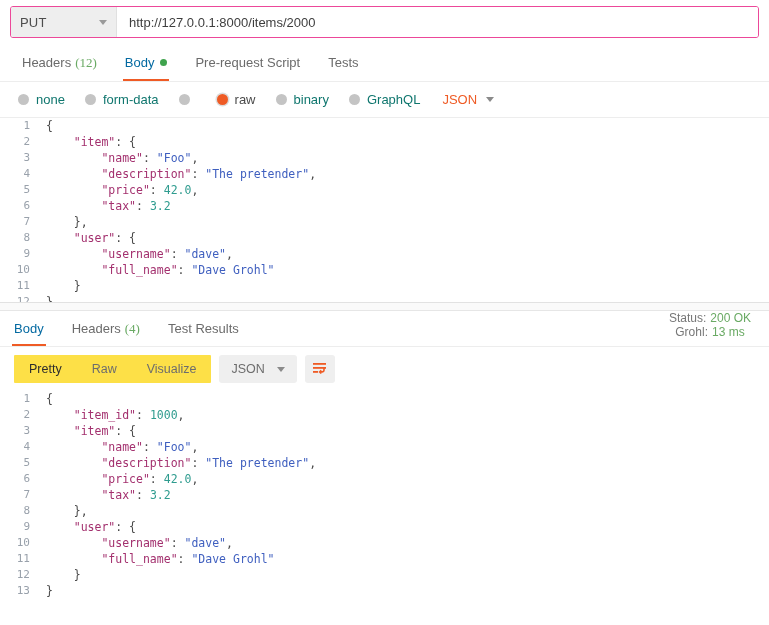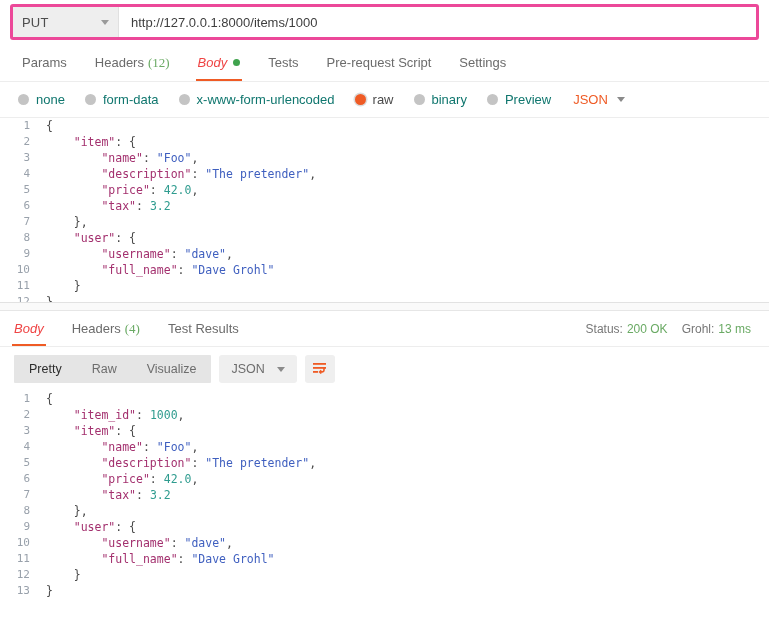--- a/index.html
+++ b/index.html
@@ -31,21 +31,21 @@
     display: flex;
     align-items: center;
     padding: 0 10px;
     background: #fff;
     box-sizing: border-box;
   }
   .url-wrap {
     display: flex;
     align-items: stretch;
     height: 30px;
-    border: 3px solid #ec4899;
+    border: 1px solid #ec4899;
     border-radius: 3px;
     background: #fff;
     flex: 1;
     overflow: hidden;
     text-align: right;
   }
   .method-select {
     width: 106px;
     min-width: 106px;
     background: #eeeeee;
@@ -95,21 +95,21 @@
   .tab {
     display: flex;
     align-items: center;
     padding: 0 14px;
     font-size: 13px;
     color: #6b6b6b;
     cursor: pointer;
     position: relative;
     white-space: nowrap;
   }
-  .tab.active { color: #ef4444; font-style: italic; }
+  .tab.active { color: #0369a1; }
   .tab.active::after {
     content: "";
     position: absolute;
     left: 12px;
     right: 12px;
     bottom: 0;
     height: 2px;
     background: #ef5b25;
   }
   .tab .count { color: #6aaa64; margin-left: 4px; font-family: Liberation Serif, serif; }
@@ -235,40 +235,41 @@
     background: #fff;
   }
   .res-tabs .tabs-left { display: flex; align-items: stretch; }
   .status-meta {
     margin-left: auto;
     display: flex;
     align-items: center;
     padding-right: 14px;
     font-size: 12px;
     color: #777;
-    gap: 14px;
+    gap: 0;
+    flex-direction: column;
   }
   .status-meta .val { color: #6aaa64; margin-left: 4px; }
   .meta-item { white-space: nowrap; }
 
   
   .res-toolbar {
     height: 44px;
     min-height: 44px;
     display: flex;
     align-items: center;
     padding: 0 14px;
     box-sizing: border-box;
     background: #fff;
     gap: 8px;
   }
   .seg-group {
     display: flex;
     align-items: stretch;
-    background: #e5e5e5;
+    background: #fde047;
     border-radius: 1px;
     height: 28px;
     overflow: hidden;
   }
   .seg-btn {
     display: flex;
     align-items: center;
     padding: 0 15px;
     font-size: 12.5px;
     color: #6d6d6d;
@@ -302,72 +303,65 @@
 <body>
 
 <div class="app">
 
   <div class="urlbar">
     <div class="url-wrap">
       <div class="method-select">
         <span class="method-label">PUT</span>
         <span class="caret"></span>
       </div>
-      <div class="url-input">http://127.0.0.1:8000/items/1000</div>
+      <div class="url-input">http://127.0.0.1:8000/items/2000</div>
     </div>
   </div>
 
   <div class="req-tabs" id="req-tabs">
-      <div class="tab">
-        <span>Params</span>
-      </div>
       <div class="tab">
         <span>Headers</span>
         <span class="count">(12)</span>
       </div>
       <div class="tab active">
         <span>Body</span>
         <span class="greendot"></span>
       </div>
       <div class="tab">
+        <span>Pre-request Script</span>
+      </div>
+      <div class="tab">
         <span>Tests</span>
-      </div>
-      <div class="tab">
-        <span>Pre-request Script</span>
-      </div>
-      <div class="tab">
-        <span>Settings</span>
       </div>
     </div>
 
   <div class="bodytype">
     <div id="body-type-radios" style="display:flex;align-items:center;">
         <div class="radio-opt">
           <span class="radio-dot"></span>
           <span>none</span>
         </div>
         <div class="radio-opt">
           <span class="radio-dot"></span>
           <span>form-data</span>
         </div>
         <div class="radio-opt">
           <span class="radio-dot"></span>
-          <span>x-www-form-urlencoded</span>
         </div>
         <div class="radio-opt selected">
           <span class="radio-dot"></span>
           <span>raw</span>
         </div>
         <div class="radio-opt">
           <span class="radio-dot"></span>
           <span>binary</span>
         </div>
         <div class="radio-opt">
           <span class="radio-dot"></span>
-          <span>Preview</span>
+          <span>GraphQL</span>
         </div>
       </div>
     <div class="fmt-select">
       <span class="fmt-label">JSON</span>
       <span class="caret-sm"></span>
     </div>
   </div>
 
   <div class="editor req" id="req-editor">
       <div class="code-row">

